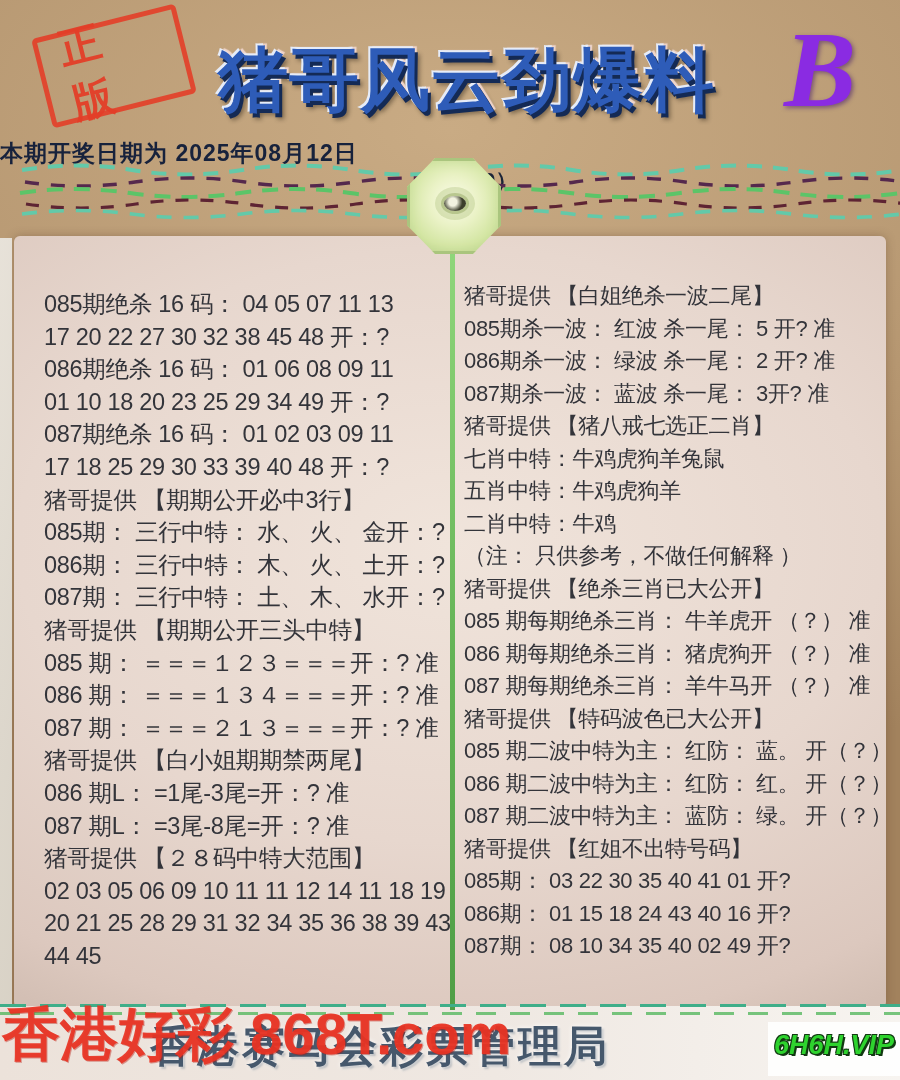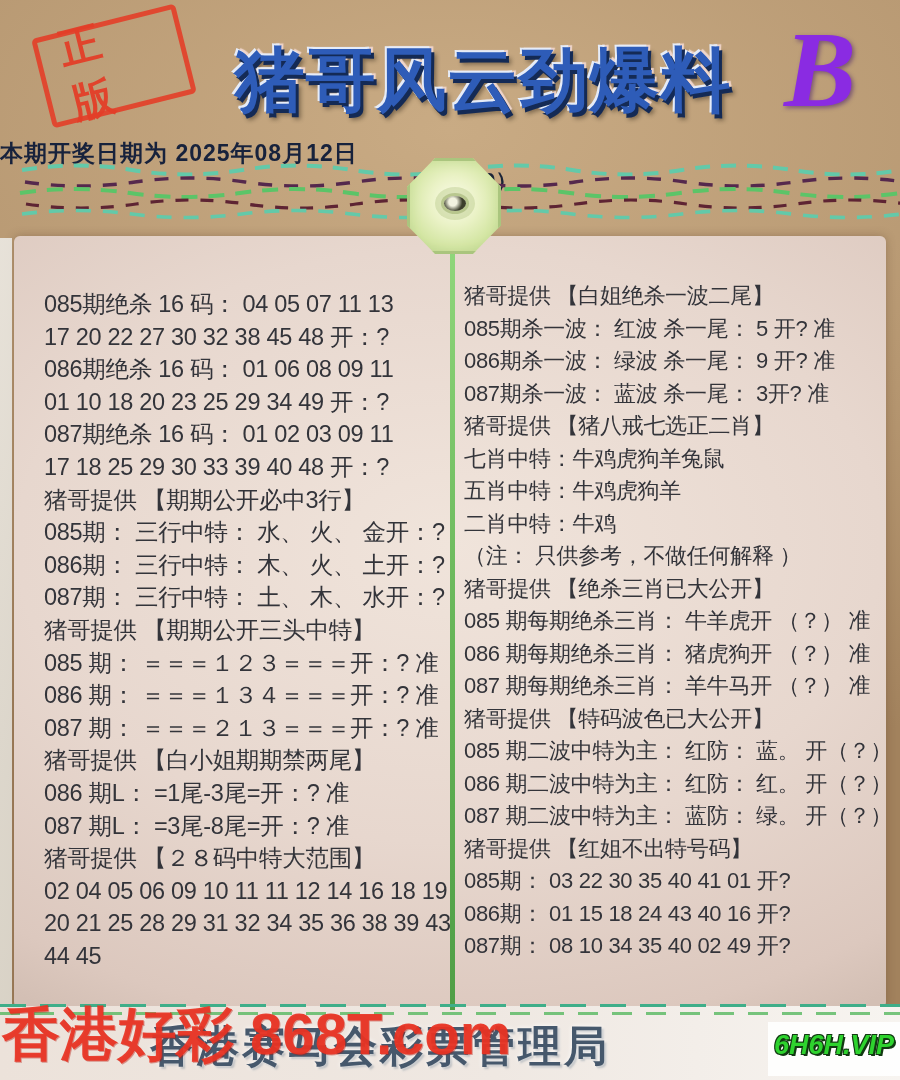--- a/index.html
+++ b/index.html
@@ -11,21 +11,21 @@
   }
   
   .stamp{
     position:absolute;left:40px;top:20px;width:148px;height:92px;
     border:5px solid rgba(227,62,40,.9);border-radius:5px;
     transform:rotate(-14deg);display:flex;align-items:center;justify-content:center;
     color:rgba(227,62,40,.95);font-size:42px;font-weight:bold;letter-spacing:26px;
     padding-left:20px;box-sizing:border-box;
   }
   .title{
-    position:absolute;left:218px;top:34px;width:530px;text-align:center;
+    position:absolute;left:218px;top:34px;width:530px;text-align:left;
     font-size:70px;font-weight:900;letter-spacing:1px;color:#2e5cb8;white-space:nowrap;
     text-shadow:3px 4px 0 #142a55,-2px -2px 0 #e6ecf8,2px -2px 1px #f0d6cc,5px 6px 4px rgba(40,30,20,.45);
   }
   .edition{
     position:absolute;left:760px;top:8px;width:120px;text-align:center;
     font-family:"Liberation Serif","DejaVu Serif",serif;font-style:italic;font-weight:bold;
     font-size:108px;color:#8a2be2;text-shadow:2px 2px 4px rgba(60,20,110,.5);
   }
   .date-line{
     position:absolute;left:0;top:138px;width:900px;text-align:left;
@@ -137,29 +137,29 @@
   <div class="line">086期： 三行中特： 木、 火、 土开：?</div>
   <div class="line">087期： 三行中特： 土、 木、 水开：?</div>
   <div class="line">猪哥提供 【期期公开三头中特】</div>
   <div class="line">085 期： ＝＝＝１２３＝＝＝开：? 准</div>
   <div class="line">086 期： ＝＝＝１３４＝＝＝开：? 准</div>
   <div class="line">087 期： ＝＝＝２１３＝＝＝开：? 准</div>
   <div class="line">猪哥提供 【白小姐期期禁两尾】</div>
   <div class="line">086 期L： =1尾-3尾=开：? 准</div>
   <div class="line">087 期L： =3尾-8尾=开：? 准</div>
   <div class="line">猪哥提供 【２８码中特大范围】</div>
-  <div class="line">02 04 05 06 09 10 11 11 12 14 16 18 19</div>
+  <div class="line">02 03 05 06 09 10 11 11 12 14 11 18 19</div>
   <div class="line">20 21 25 28 29 31 32 34 35 36 38 39 43</div>
   <div class="line">44 45</div>
 </div>
 
 <div class="col col-right">
   <div class="line">猪哥提供 【白姐绝杀一波二尾】</div>
   <div class="line">085期杀一波： 红波 杀一尾： 5 开? 准</div>
-  <div class="line">086期杀一波： 绿波 杀一尾： 9 开? 准</div>
+  <div class="line">086期杀一波： 绿波 杀一尾： 2 开? 准</div>
   <div class="line">087期杀一波： 蓝波 杀一尾： 3开? 准</div>
   <div class="line">猪哥提供 【猪八戒七选正二肖】</div>
   <div class="line">七肖中特：牛鸡虎狗羊兔鼠</div>
   <div class="line">五肖中特：牛鸡虎狗羊</div>
   <div class="line">二肖中特：牛鸡</div>
   <div class="line">（注： 只供参考，不做任何解释 ）</div>
   <div class="line">猪哥提供 【绝杀三肖已大公开】</div>
   <div class="line">085 期每期绝杀三肖： 牛羊虎开 （？） 准</div>
   <div class="line">086 期每期绝杀三肖： 猪虎狗开 （？） 准</div>
   <div class="line">087 期每期绝杀三肖： 羊牛马开 （？） 准</div>

